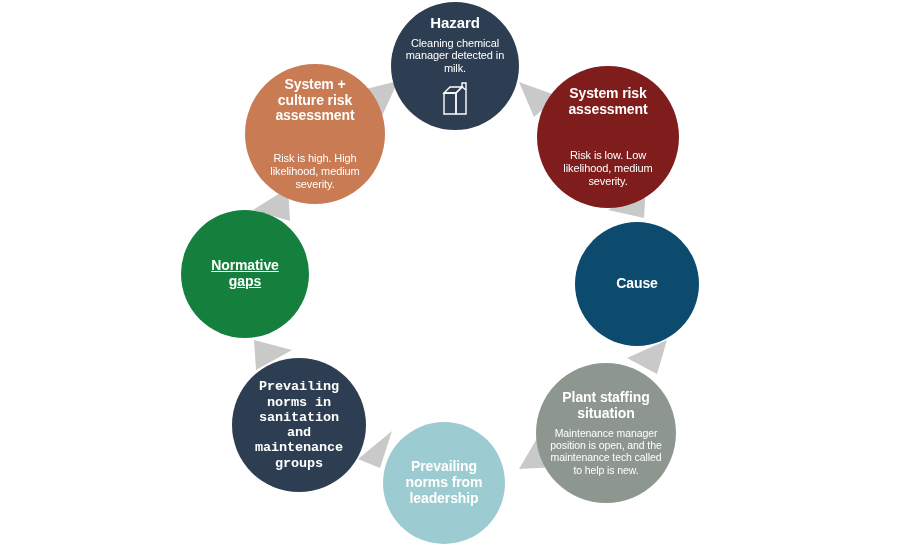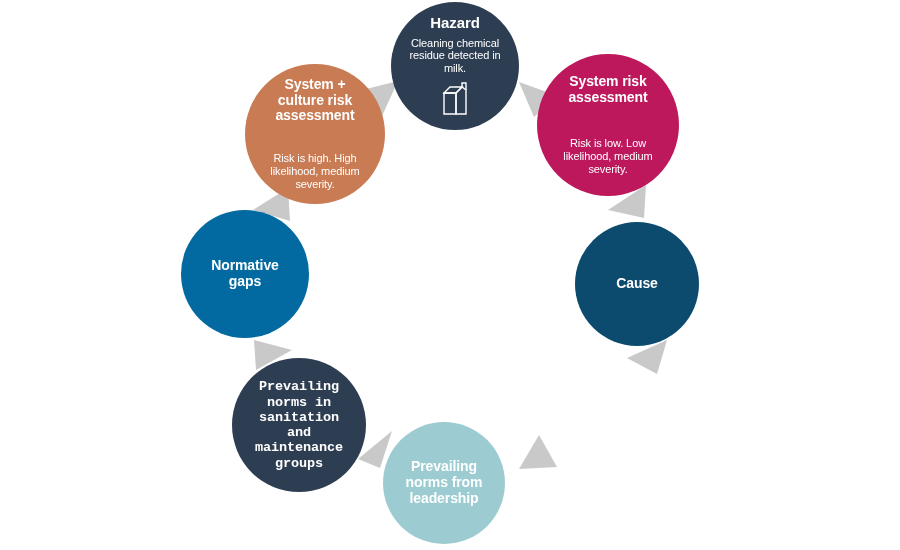--- a/index.html
+++ b/index.html
@@ -100,50 +100,54 @@
   </div>
 
   <div class="arrow" style="left:358px; top:78px;">
     <svg width="46" height="44" viewBox="0 0 46 44">
       <polygon points="4,12 40,3 24,38" fill="#c9c9c9"></polygon>
     </svg>
   </div>
 
   <div class="node" style="left:391px; top:2px; width:128px; height:128px; background:#2e3e52;">
     <div class="node-title" style="font-size:15px;">Hazard</div>
-    <div class="node-body" style="font-size:11px;">Cleaning chemical residue detected in milk.</div>
+    <div class="node-body" style="font-size:11px;">Cleaning chemical manager detected in milk.</div>
     <div class="node-icon">
       <svg width="30" height="36" viewBox="0 0 30 36" fill="none" stroke="#ffffff" stroke-width="1.4">
         <path d="M4 12 L4 33 L16 33 L16 12 Z"></path>
         <path d="M4 12 L10 6 L22 6 L16 12 Z"></path>
         <path d="M16 12 L16 33 L26 33 L26 9 L22 6 L16 12 Z"></path>
         <path d="M22 6 L22 2 L26 2 L26 9"></path>
       </svg>
     </div>
   </div>
 
-  <div class="node" style="left:537px; top:54px; width:142px; height:142px; background:#be185d;">
+  <div class="node" style="left:537px; top:66px; width:142px; height:142px; background:#7f1d1d;">
     <div class="node-title" style="font-size:14px; max-width:110px;">System risk assessment</div>
     <div class="node-body" style="font-size:11px; max-width:104px;margin-top:31px;">Risk is low. Low likelihood, medium severity.</div>
   </div>
 
   <div class="node" style="left:575px; top:222px; width:124px; height:124px; background:#0c4a6e;">
     <div class="node-title" style="font-size:14px;">Cause</div>
   </div>
 
+  <div class="node" style="left:536px; top:363px; width:140px; height:140px; background:#8d968f;">
+    <div class="node-title" style="font-size:14px; max-width:106px;">Plant staffing situation</div>
+    <div class="node-body" style="font-size:10.5px; max-width:118px;">Maintenance manager position is open, and the maintenance tech called to help is new.</div>
+  </div>
 
   <div class="node" style="left:383px; top:422px; width:122px; height:122px; background:#9cccd1;">
     <div class="node-title" style="font-size:14px; max-width:96px;">Prevailing norms from leadership</div>
   </div>
 
   <div class="node" style="left:232px; top:358px; width:134px; height:134px; background:#2e3e52;font-family:Liberation Mono, monospace;">
     <div class="node-title" style="font-size:13.5px; max-width:108px;">Prevailing norms in sanitation and maintenance groups</div>
   </div>
 
-  <div class="node" style="left:181px; top:210px; width:128px; height:128px; background:#0369a1;">
+  <div class="node" style="left:181px; top:210px; width:128px; height:128px; background:#15803d;text-decoration:underline;">
     <div class="node-title" style="font-size:14px; max-width:96px;">Normative gaps</div>
   </div>
 
   <div class="node" style="left:245px; top:64px; width:140px; height:140px; background:#c97b53;justify-content:center;">
     <div class="node-title" style="font-size:14px; max-width:100px;">System + culture risk assessment</div>
     <div class="node-body" style="font-size:11px; max-width:110px;margin-top:28px;">Risk is high. High likelihood, medium severity.</div>
   </div>
 
 </div>
 

